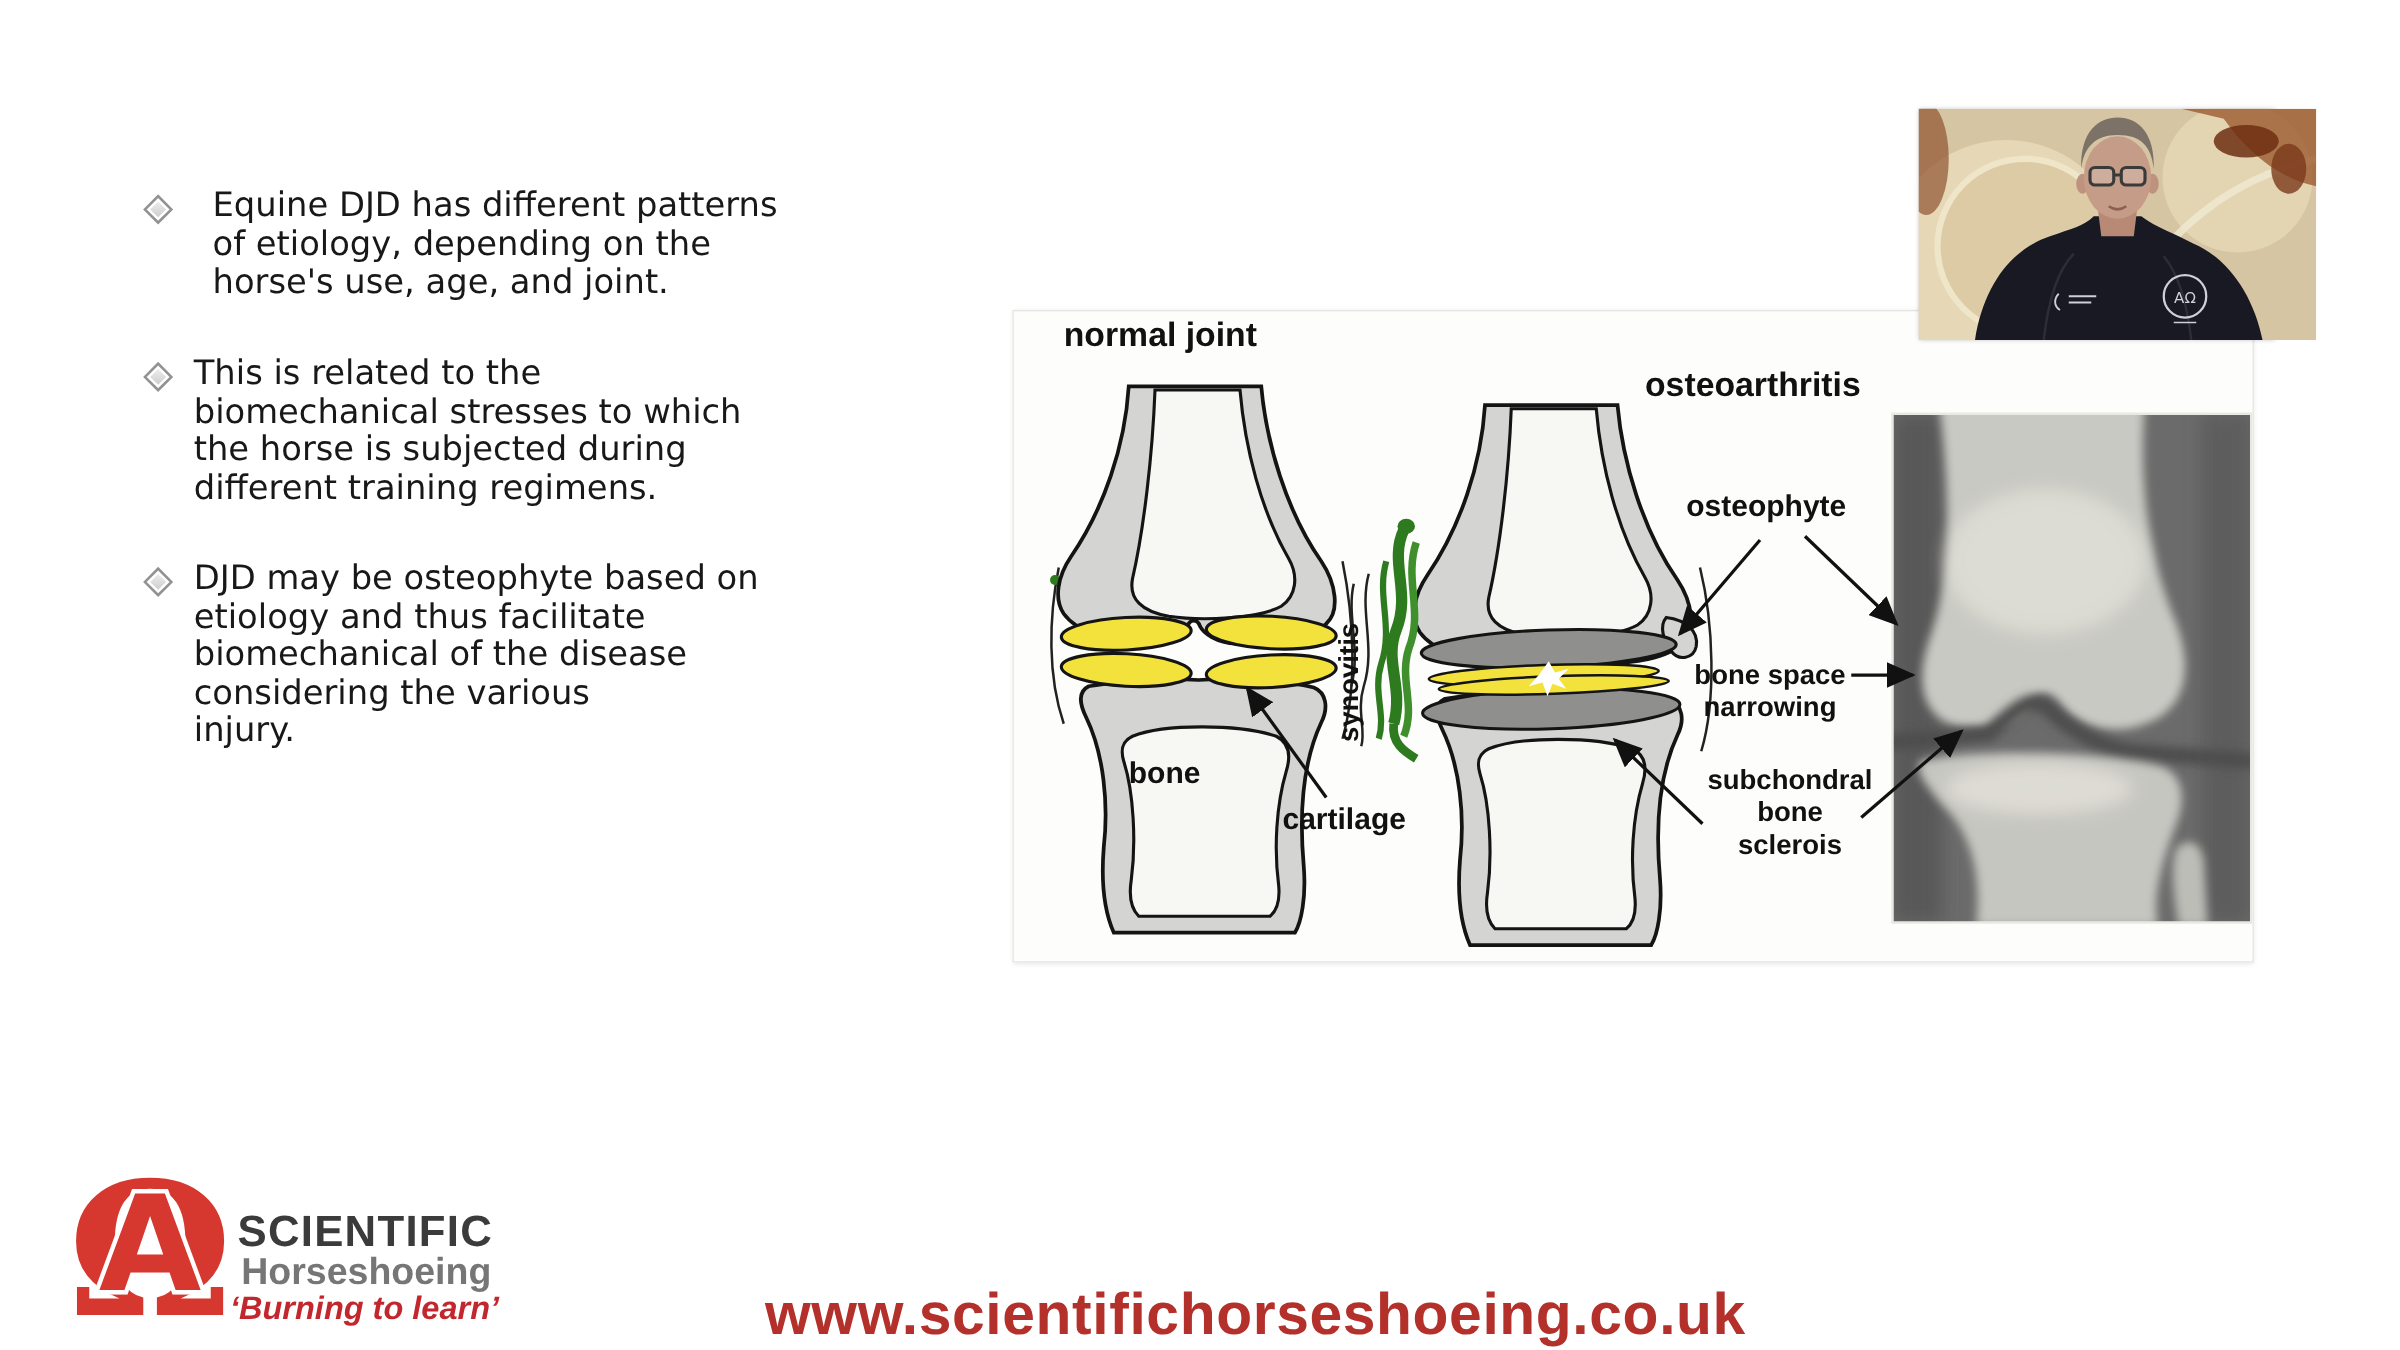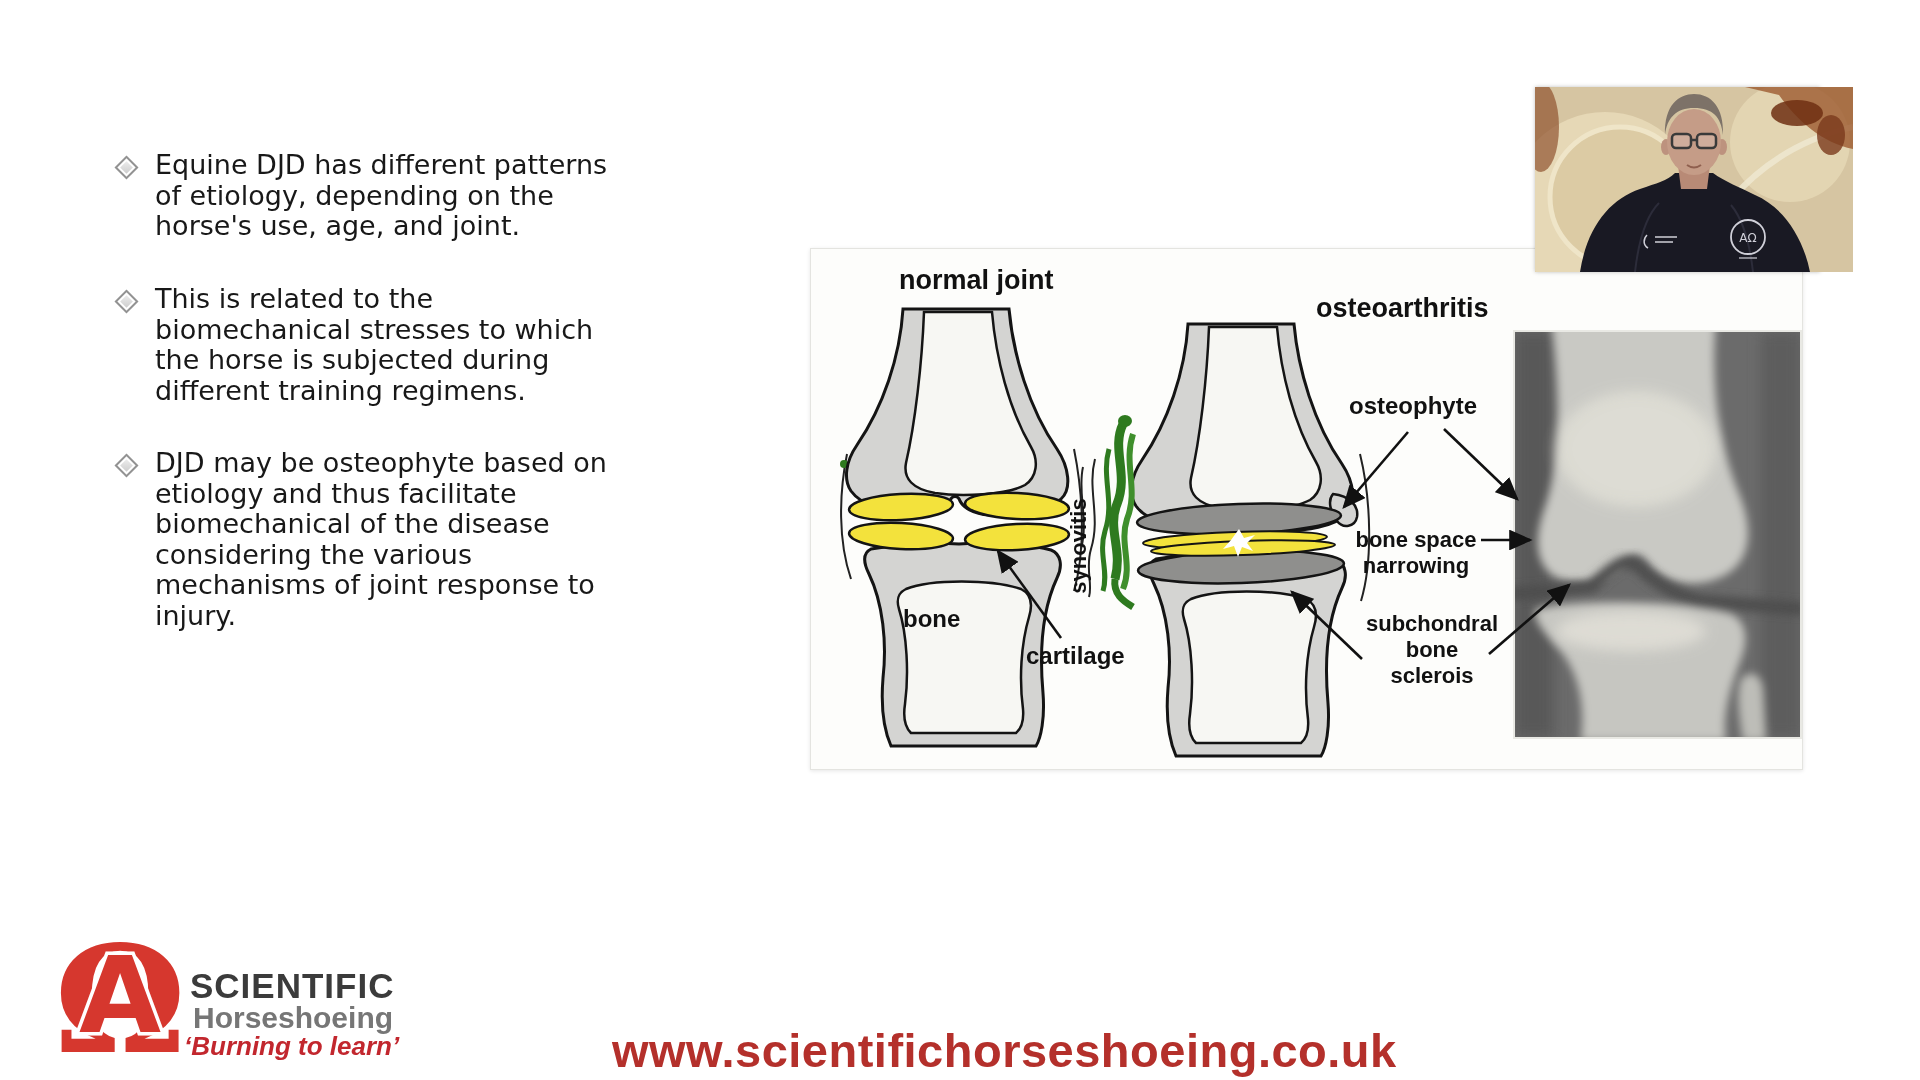--- a/index.html
+++ b/index.html
@@ -37,21 +37,21 @@
   .logo-t3{position:absolute;left:184px;top:1031px;font-family:"Liberation Sans",sans-serif;
            font-weight:700;font-style:italic;font-size:26px;color:#c2272e;}
   .url{position:absolute;left:612px;top:1023px;font-family:"Liberation Sans",sans-serif;
        font-weight:700;font-size:47px;color:#b4302b;letter-spacing:.5px;}
 </style>
 </head>
 <body>
 
 <div class="slide">
 
-  <div class="bullet" style="top:150px;">
+  <div class="bullet" style="top:150px;gap:15px;">
     <span class="diamond"></span>
     <div class="blines">
       <div>Equine DJD has different patterns</div>
       <div>of etiology, depending on the</div>
       <div>horse's use, age, and joint.</div>
     </div>
   </div>
 
   <div class="bullet" style="top:284px;">
     <span class="diamond"></span>
@@ -63,21 +63,20 @@
     </div>
   </div>
 
   <div class="bullet" style="top:448px;">
     <span class="diamond"></span>
     <div class="blines">
       <div>DJD may be osteophyte based on</div>
       <div>etiology and thus facilitate</div>
       <div>biomechanical of the disease</div>
       <div>considering the various</div>
-      <div>mechanisms of joint response to</div>
       <div>injury.</div>
     </div>
   </div>
 
   <div class="panel">
 
     <svg class="art" width="991" height="520" viewBox="0 0 991 520">
       <defs>
         <marker id="ah" markerWidth="9" markerHeight="8" refX="8" refY="4" orient="auto">
           <path d="M0,0 L9,4 L0,8 Z" fill="#111"></path>
@@ -171,21 +170,21 @@
       <g stroke="#111" stroke-width="2.6" fill="none">
         <path d="M250,389 L187,302" marker-end="url(#ah)"></path>
         <path d="M597,183 L533,258" marker-end="url(#ah)"></path>
         <path d="M633,180 L706,250" marker-end="url(#ah)"></path>
         <path d="M670,291 L719,291" marker-end="url(#ah)"></path>
         <path d="M551,410 L481,343" marker-end="url(#ah)"></path>
         <path d="M678,405 L758,336" marker-end="url(#ah)"></path>
       </g>
     </svg>
 
-    <div class="dlabel title" style="left:40px;top:16px;margin-left:48px;">normal joint</div>
+    <div class="dlabel title" style="left:40px;top:4px;">normal joint</div>
     <div class="dlabel title" style="left:505px;top:2px;margin-top:42px;">osteoarthritis</div>
     <div class="dlabel lab22 rot" style="left:212px;top:284px;width:112px;">synovitis</div>
     <div class="dlabel lab24" style="left:92px;top:356px;">bone</div>
     <div class="dlabel lab24" style="left:215px;top:393px;">cartilage</div>
     <div class="dlabel lab24" style="left:538px;top:143px;">osteophyte</div>
     <div class="dlabel lab22" style="left:540px;top:278px;width:130px;">
       <div>bone space</div>
       <div>narrowing</div>
     </div>
     <div class="dlabel lab22" style="left:540px;top:362px;width:162px;">

